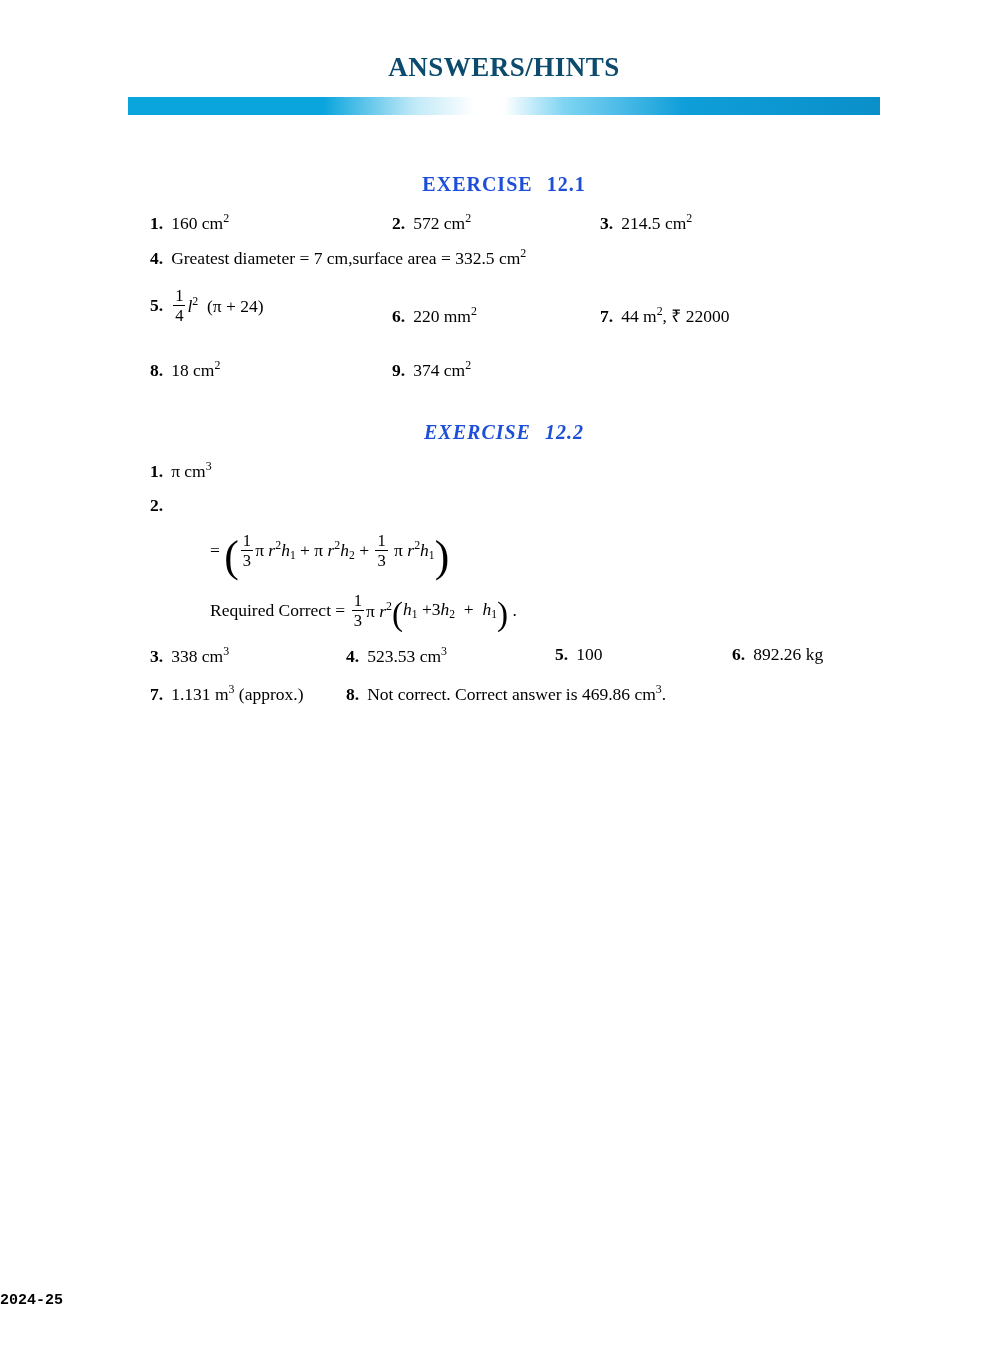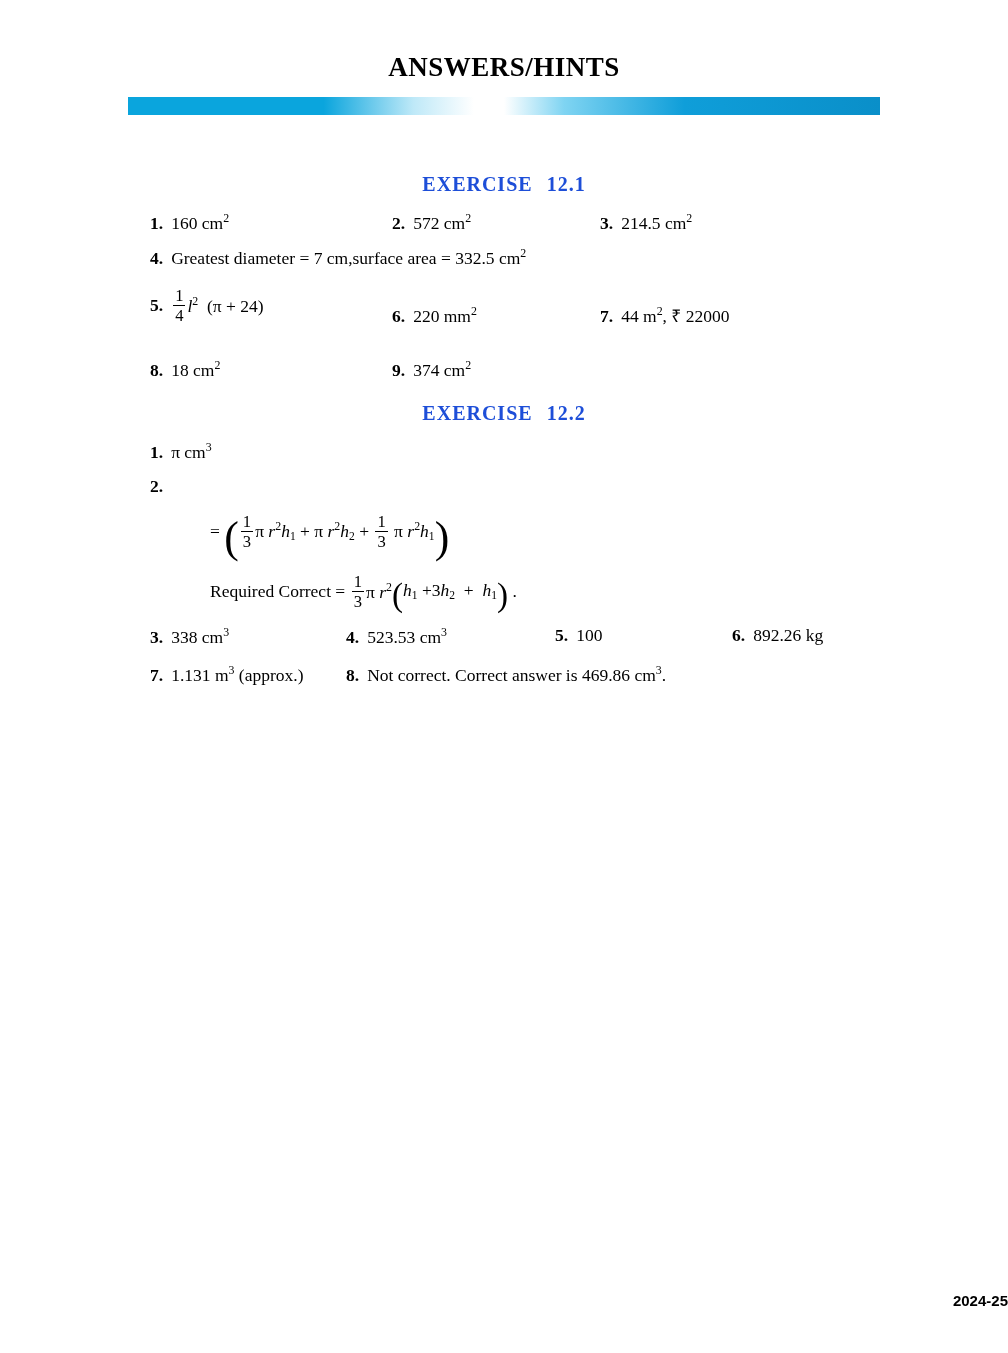--- a/index.html
+++ b/index.html
@@ -20,21 +20,21 @@
     overflow: hidden;
   }
 
   
   .page-title {
     text-align: center;
     font-family: "Liberation Serif", serif;
     font-weight: bold;
     font-size: 27px;
     letter-spacing: 0.5px;
-    color: #000000;
+    color: #0c4a6e;
     margin-top: 52px;
   }
   .title-rule {
     margin: 14px auto 0 auto;
     width: 752px;
     height: 18px;
     background: linear-gradient(to right,
         #0aa5dd 0%,
         #0aa5dd 26%,
         #bfe9f8 38%,
@@ -139,24 +139,24 @@
     flex-wrap: wrap;
     font-size: 17.5px;
   }
   .mathline > * { white-space: nowrap; }
 
   .footer {
     position: absolute;
     left: 0;
     right: 0;
     bottom: 44px;
-    text-align: right;
+    text-align: left;
     font-size: 15px;
     font-weight: bold;
-    font-family: Liberation Sans, sans-serif;
+    font-family: Liberation Mono, monospace;
   }
 </style>
 </head>
 <body>
 
 <div class="page">
 
   <div class="page-title">ANSWERS/HINTS</div>
   <div class="title-rule"></div>
 
@@ -214,21 +214,21 @@
       <div class="item c1">
         <span class="num">8.</span>
         <span class="val"><span>18 cm</span><sup class="ex">2</sup></span>
       </div>
       <div class="item c2">
         <span class="num">9.</span>
         <span class="val"><span>374 cm</span><sup class="ex">2</sup></span>
       </div>
     </div>
 
-    <div class="ex-heading" style="margin-top:17px;">
+    <div class="ex-heading" style="margin-top:36px;font-style:italic;">
       <span>EXERCISE</span><span class="sp"></span><span class="sp"></span><span>12.2</span>
     </div>
 
     <div class="row rowline">
       <div class="item c1">
         <span class="num">1.</span>
         <span class="val"><span>π cm</span><sup class="ex">3</sup></span>
       </div>
     </div>
 

